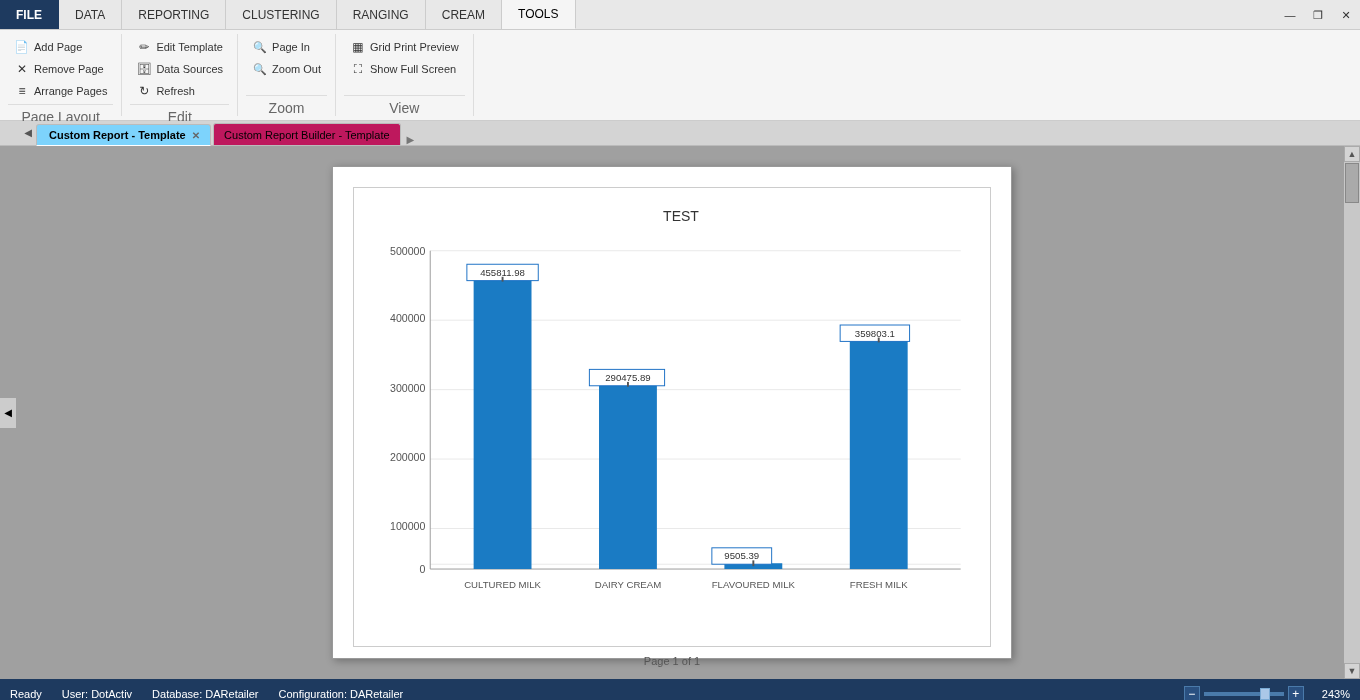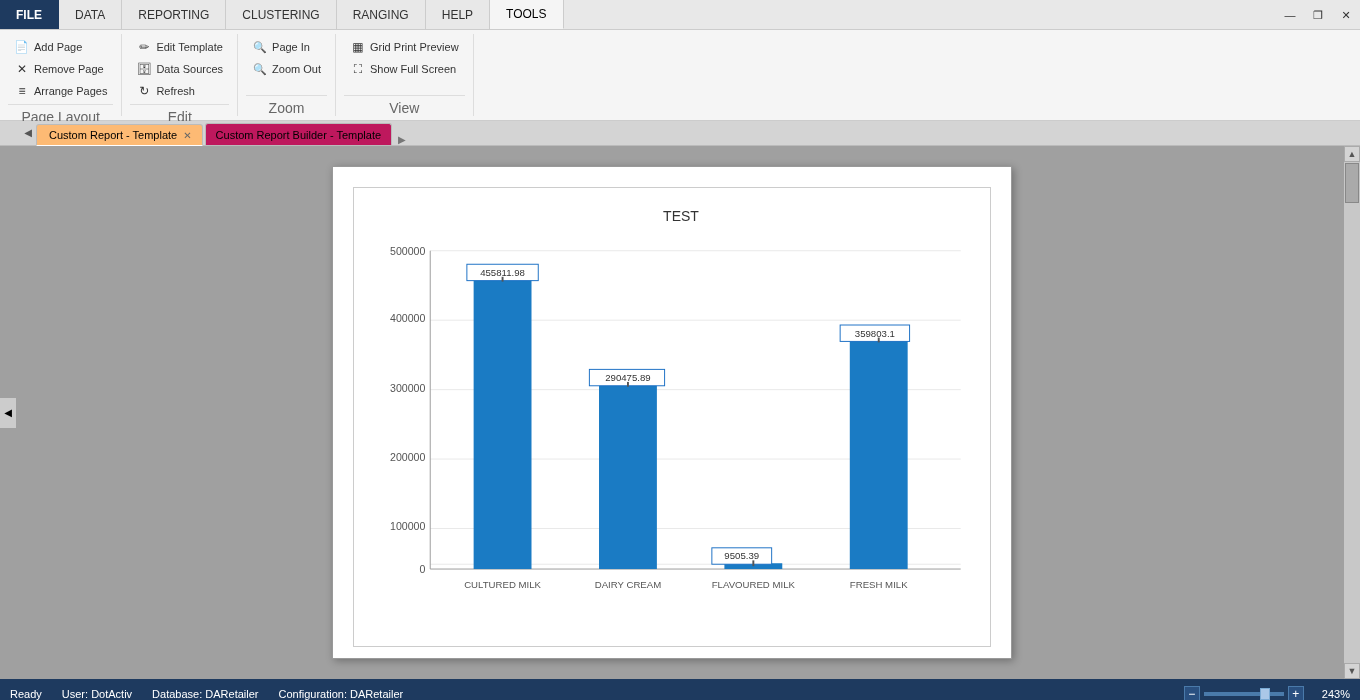--- a/index.html
+++ b/index.html
@@ -151,25 +151,25 @@
       background: #ececec;
       border: 1px solid #bbb;
       border-bottom: none;
       font-size: 11px;
       cursor: pointer;
       margin-right: 2px;
       border-radius: 3px 3px 0 0;
     }
 
     .doc-tab.active {
-      background: #fdba74;
+      background: #7dd3fc;
       border-bottom: 1px solid white;
       margin-bottom: -1px;
       z-index: 1;
-      font-weight: normal;
+      font-weight: bold;
       padding-left: 12px;
     }
 
     .doc-tab.yellow {
       background: #be185d;
       border-color: #bbb;
     }
 
     .doc-tab-close {
       margin-left: 6px;
@@ -343,21 +343,21 @@
 </head>
 <body>
 
 <div class="ribbon">
   <div class="ribbon-tabs" style="position:relative;">
     <div class="ribbon-tab file-tab">FILE</div>
     <div class="ribbon-tab">DATA</div>
     <div class="ribbon-tab">REPORTING</div>
     <div class="ribbon-tab">CLUSTERING</div>
     <div class="ribbon-tab">RANGING</div>
-    <div class="ribbon-tab">HELP</div>
+    <div class="ribbon-tab">CREAM</div>
     <div class="ribbon-tab active tools-tab">TOOLS</div>
     <div class="window-controls">
       <div class="win-btn">—</div>
       <div class="win-btn">❐</div>
       <div class="win-btn close">✕</div>
     </div>
   </div>
 
   <div class="ribbon-content">
 
@@ -490,20 +490,21 @@
           <text x="511" y="99" text-anchor="middle" font-size="10" fill="#333">359803.1</text>
           <line x1="515" y1="100" x2="515" y2="105" stroke="#555" stroke-width="2"></line>
 
           <text x="125" y="360" text-anchor="middle" font-size="10" fill="#555">CULTURED MILK</text>
           <text x="255" y="360" text-anchor="middle" font-size="10" fill="#555">DAIRY CREAM</text>
           <text x="385" y="360" text-anchor="middle" font-size="10" fill="#555">FLAVOURED MILK</text>
           <text x="515" y="360" text-anchor="middle" font-size="10" fill="#555">FRESH MILK</text>
         </svg>
       </div>
 
+      <div class="page-footer">Page 1 of 1</div>
     </div>
   </div>
 
   <div class="scrollbar-right">
     <div class="scrollbar-btn">▲</div>
     <div class="scrollbar-thumb"></div>
     <div style="flex:1;"></div>
     <div class="scrollbar-btn">▼</div>
   </div>
 </div>

